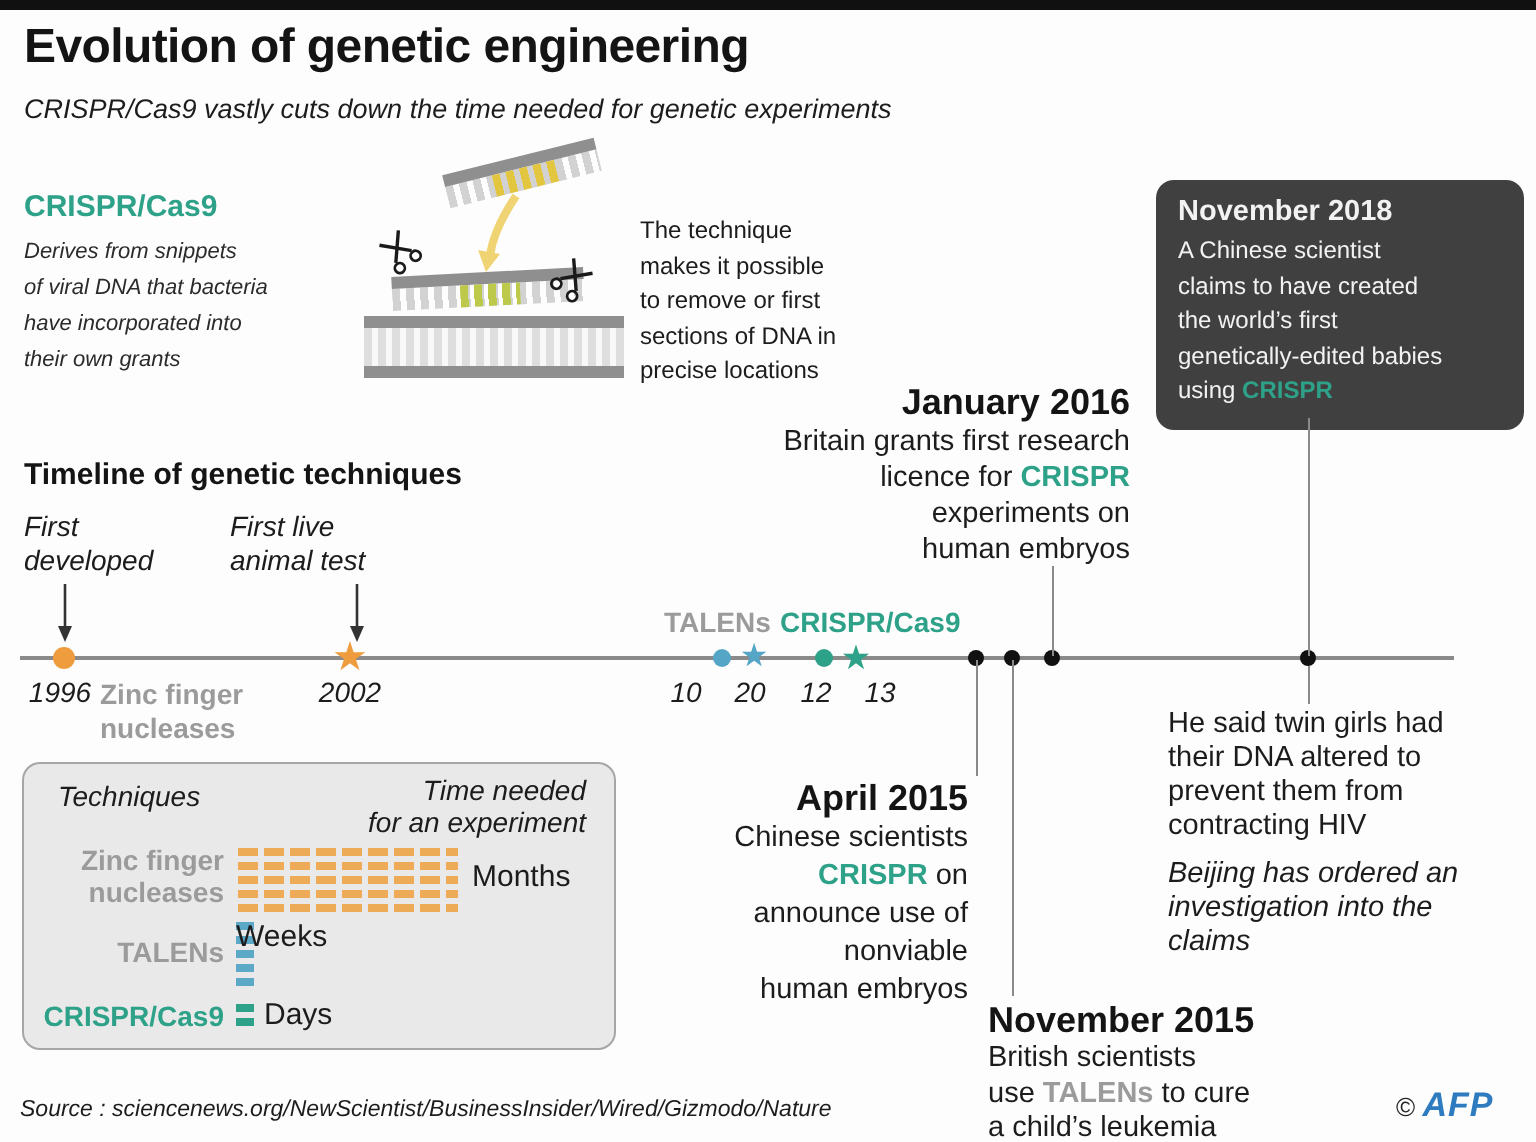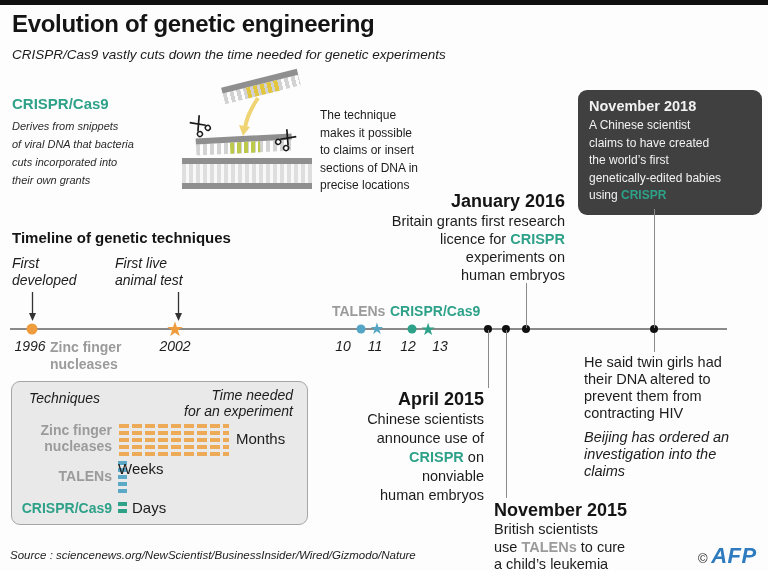--- a/index.html
+++ b/index.html
@@ -94,36 +94,36 @@
         repeating-linear-gradient(180deg,#5ba8c7 0 4px,rgba(0,0,0,0) 4px 7px);}
   .days-block{left:106px;top:120px;width:9px;height:12px;background:
         repeating-linear-gradient(180deg,#2ea189 0 4px,rgba(0,0,0,0) 4px 7px);}
   .lg-val{position:absolute;font-size:15px;color:#1c1c1c;}
   .lg-months{left:224px;top:48px;}
   .lg-weeks{left:106px;top:78px;}
   .lg-days{left:120px;top:117px;}
 
   .source{left:10px;top:549px;font-size:11.5px;font-style:italic;color:#1c1c1c;}
   .footer{left:698px;top:543px;font-size:13px;color:#222;}
-  .afp{color:#2e7bbf;font-size:22px;font-weight:bold;font-style:italic;letter-spacing:0.5px;}
+  .afp{color:#2e7bbf;font-size:17px;font-weight:bold;font-style:italic;letter-spacing:0.5px;}
 </style>
 </head>
 <body>
 
 <div id="canvas">
 
   <div class="abs topbar"></div>
   <div class="abs title">Evolution of genetic engineering</div>
   <div class="abs subtitle">CRISPR/Cas9 vastly cuts down the time needed for genetic experiments</div>
 
   <div class="abs crispr-head">CRISPR/Cas9</div>
   <div class="abs crispr-body">
     <div>Derives from snippets</div>
     <div>of viral DNA that bacteria</div>
-    <div>cuts incorporated into</div>
+    <div>have incorporated into</div>
     <div>their own grants</div>
   </div>
 
   <div class="abs dna">
     <div class="frag frag-top">
       <div class="hl-teeth"></div>
     </div>
     <svg class="abs yarrow" width="26" height="40" viewBox="0 0 26 40">
       <path d="M20,2 C12,14 8,24 7,32" stroke="#f0d473" stroke-width="4" fill="none"></path>
       <path d="M1,29 L12,31 L5,40 Z" fill="#f0d473"></path>
@@ -142,21 +142,21 @@
       <line x1="16" y1="1" x2="5" y2="13" stroke="#1a1a1a" stroke-width="1.7"></line>
       <circle cx="5" cy="16.3" r="2.5" fill="none" stroke="#1a1a1a" stroke-width="1.4"></circle>
       <circle cx="15" cy="16.3" r="2.5" fill="none" stroke="#1a1a1a" stroke-width="1.4"></circle>
     </svg>
     <div class="abs strandb"></div>
   </div>
 
   <div class="abs note">
     <div>The technique</div>
     <div>makes it possible</div>
-    <div>to claims or insert</div>
+    <div>to remove or first</div>
     <div>sections of DNA in</div>
     <div>precise locations</div>
   </div>
 
   <div class="abs box2018">
     <div class="bdate">November 2018</div>
     <div class="bline">A Chinese scientist</div>
     <div class="bline">claims to have created</div>
     <div class="bline">the world’s first</div>
     <div class="bline">genetically-edited babies</div>
@@ -198,42 +198,42 @@
   <div class="dot d-teal" style="left:412px;top:329px;"></div>
   <div class="star s-teal" style="left:428px;top:329px;">★</div>
   <div class="dot d-black" style="left:488px;top:329px;"></div>
   <div class="dot d-black" style="left:506px;top:329px;"></div>
   <div class="dot d-black" style="left:526px;top:329px;"></div>
   <div class="dot d-black" style="left:654px;top:329px;"></div>
 
   <div class="tick" style="left:30px;">1996</div>
   <div class="tick" style="left:175px;">2002</div>
   <div class="tick" style="left:343px;">10</div>
-  <div class="tick" style="left:375px;">11</div>
+  <div class="tick" style="left:375px;">20</div>
   <div class="tick" style="left:408px;">12</div>
   <div class="tick" style="left:440px;">13</div>
 
   <div class="abs zinc-tl">
     <div>Zinc finger</div>
     <div>nucleases</div>
   </div>
   <div class="tl-lab talens-tl">TALENs</div>
   <div class="tl-lab crispr-tl">CRISPR/Cas9</div>
 
   <div class="vline" style="left:488px;top:330px;height:58px;"></div>
   <div class="vline" style="left:506px;top:330px;height:168px;"></div>
   <div class="vline" style="left:526px;top:283px;height:45px;"></div>
   <div class="vline" style="left:654px;top:209px;height:119px;"></div>
   <div class="vline" style="left:654px;top:333px;height:19px;"></div>
 
   <div class="abs apr2015">
     <div class="ev-date">April 2015</div>
     <div class="ev-line">Chinese scientists</div>
+    <div class="ev-line"><span class="hl">CRISPR</span><span> on</span></div>
     <div class="ev-line">announce use of</div>
-    <div class="ev-line"><span class="hl">CRISPR</span><span> on</span></div>
     <div class="ev-line">nonviable</div>
     <div class="ev-line">human embryos</div>
   </div>
 
   <div class="abs nov2015">
     <div class="ev-date">November 2015</div>
     <div class="ev-line">British scientists</div>
     <div class="ev-line"><span>use </span><span class="hl-gray">TALENs</span><span> to cure</span></div>
     <div class="ev-line">a child’s leukemia</div>
   </div>

